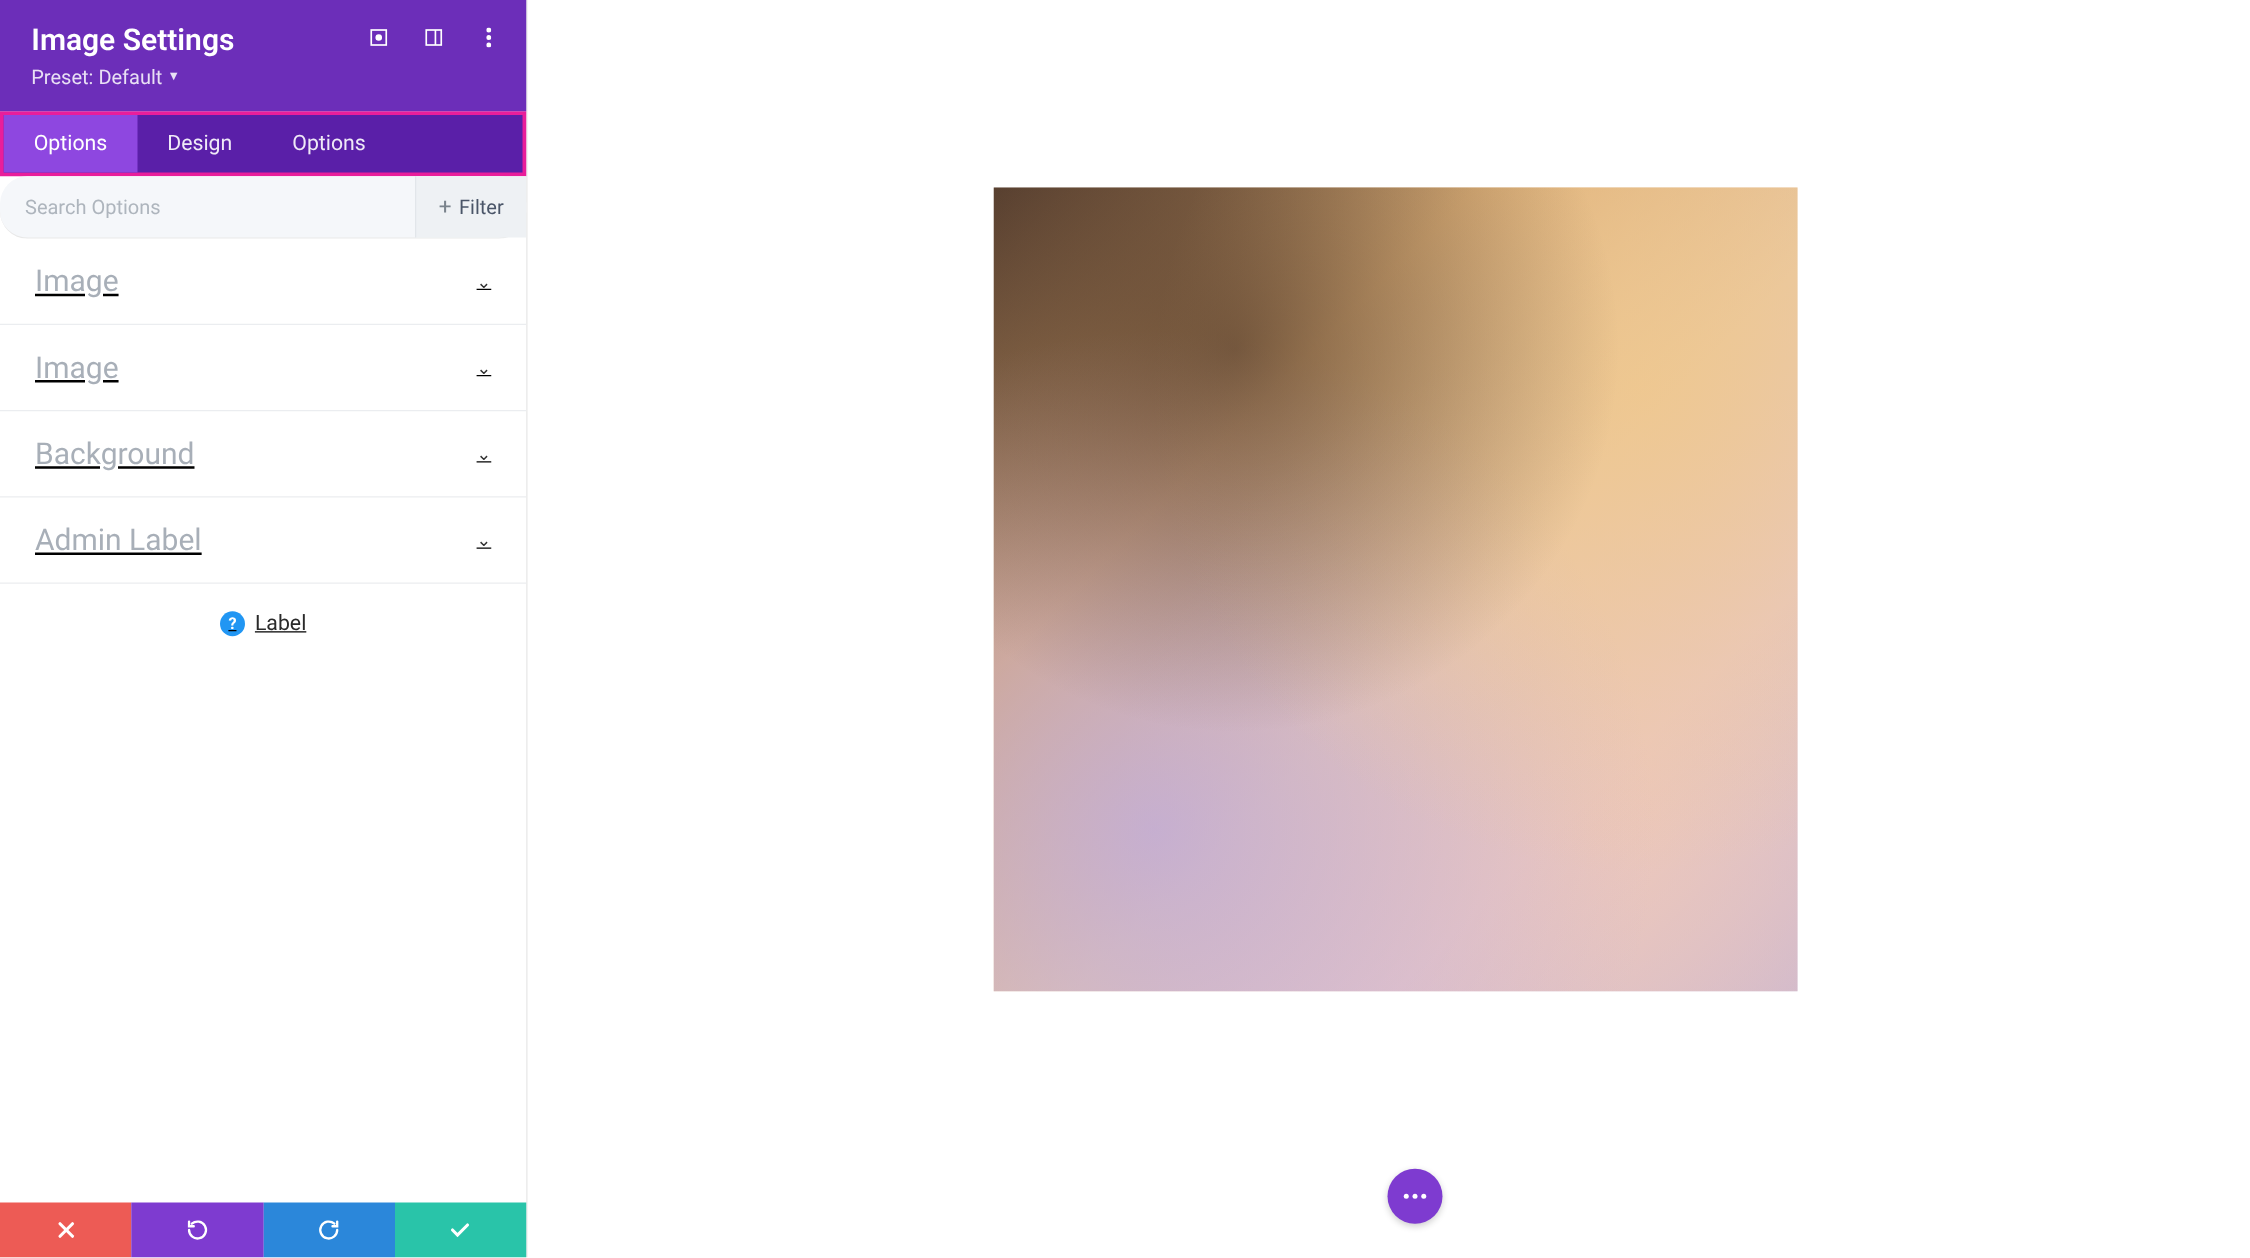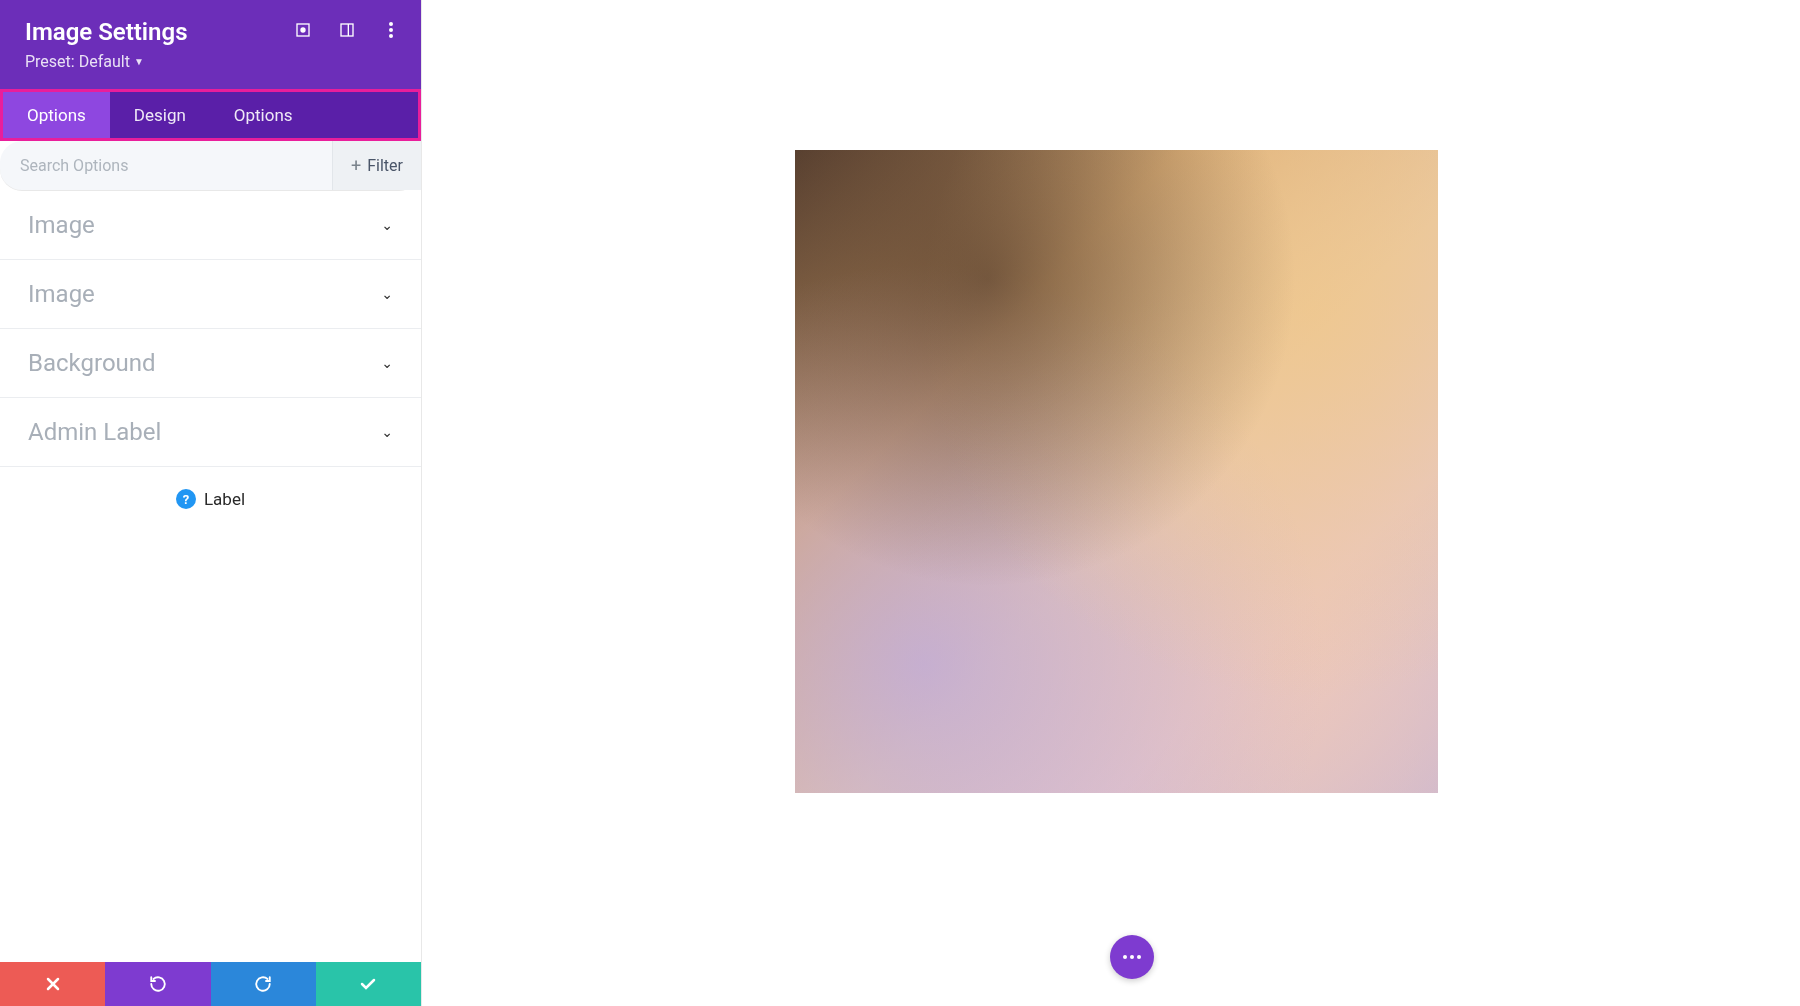--- a/index.html
+++ b/index.html
@@ -113,20 +113,21 @@
       cursor: pointer;
       border-left: 1px solid #e2e6ea;
     }
     .filter-btn .plus {
       font-size: 18px;
       color: #7a838c;
     }
     .accordion {
       flex: 1;
       overflow-y: auto;
+      text-decoration: underline;
     }
     .acc-item {
       display: flex;
       align-items: center;
       justify-content: space-between;
       padding: 20px 28px;
       border-bottom: 1px solid #ebedf0;
       cursor: pointer;
     }
     .acc-item .acc-label {

